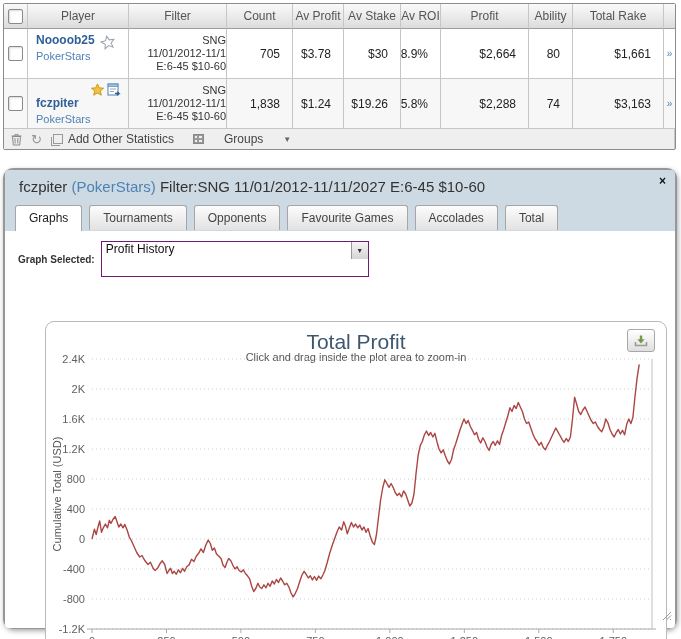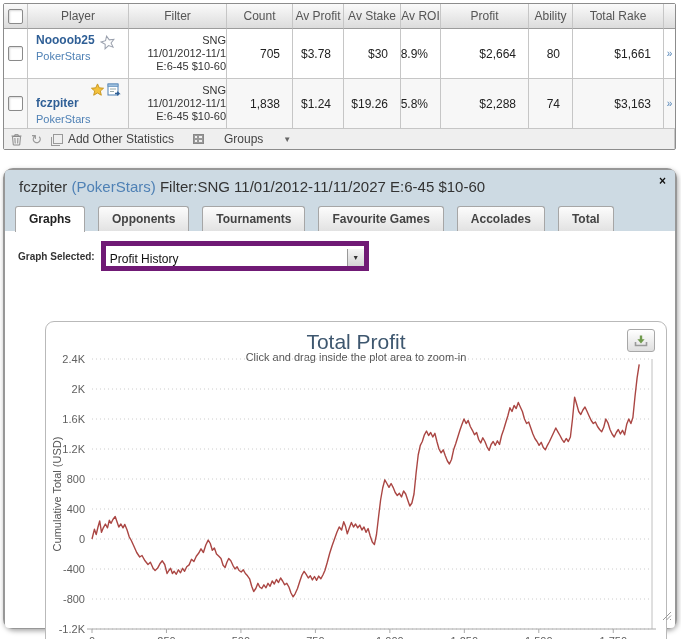--- a/index.html
+++ b/index.html
@@ -33,27 +33,27 @@
   .grid-glyph span{border:0.5px solid #999;}
   .caret{font-size:8px;color:#666;}
 
   
   .popup{position:absolute;left:3px;top:168px;width:674px;height:461px;background:#0f172a;border:2px solid #979797;border-radius:10px;box-shadow:1px 2px 5px rgba(0,0,0,.35);box-sizing:border-box;}
   .popup-chrome{background:#cddae3;border-radius:4px 4px 0 0;}
   .popup-titlebar{position:relative;padding:8px 24px 4px 14px;height:23px;}
   .popup-title{font-size:15px;color:#333;white-space:nowrap;}
   .popup-title .site{color:#4f81b5;}
   .popup-close{position:absolute;right:9px;top:5px;font-size:12px;font-weight:bold;color:#111;cursor:pointer;line-height:12px;}
-  .tabs{display:flex;gap:13px;padding:0 0 0 10px;height:26px;align-items:flex-end;font-weight:bold;}
+  .tabs{display:flex;gap:7px;padding:0 0 0 10px;height:26px;}
   .tab{background:linear-gradient(#fcfcfc,#e2e2e2);border:1px solid #a6a6a6;border-bottom:none;border-radius:3px 3px 0 0;padding:5px 13px 5px 13px;font-size:12px;color:#444;height:25px;box-sizing:border-box;white-space:nowrap;}
   .tab.active{background:#fff;color:#222;height:26px;margin-bottom:-1px;position:relative;z-index:2;}
   .popup-content{background:#fff;position:relative;height:397px;border-radius:0 0 4px 4px;}
   .graph-row{display:flex;align-items:center;padding:10px 0 0 13px;gap:6px;}
   .graph-label{font-size:10px;color:#333;font-weight:bold;}
-  .fake-select{width:268px;height:30px;border:5px solid #701a75;background:#fff;display:flex;align-items:flex-end;justify-content:space-between;box-sizing:border-box;font-size:12px;color:#111;padding-left:4px;}
+  .fake-select{width:268px;height:36px;border:1px solid #701a75;background:#fff;display:flex;align-items:flex-start;justify-content:space-between;box-sizing:border-box;font-size:12px;color:#111;padding-left:4px;}
   .fake-select .sel-btn{width:16px;height:17px;background:linear-gradient(#f5f5f5,#d5d5d5);border-left:1px solid #999;display:flex;align-items:center;justify-content:center;font-size:7px;color:#333;}
 
   
   .chart-box{position:absolute;left:40px;top:90px;width:620px;height:342px;border:1px solid #b9b9b9;border-radius:9px;background:#fff;box-sizing:content-box;}
   .chart-title{position:absolute;top:8px;left:0;width:100%;text-align:center;font-size:21px;color:#3E576F;}
   .chart-subtitle{position:absolute;top:29px;left:0;width:100%;text-align:center;font-size:11px;color:#555;}
   .dl-btn{position:absolute;top:7px;right:11px;width:26px;height:21px;border:1px solid #a8a8a8;border-radius:3px;background:linear-gradient(#fff,#dfdfdf);display:flex;align-items:center;justify-content:center;}
   .ylabel{position:absolute;left:-119px;top:166px;width:260px;text-align:center;font-size:11px;color:#555;transform:rotate(-90deg);}
   .resize-grip{position:absolute;right:3px;bottom:3px;}
 
@@ -180,22 +180,22 @@
     <div class="popup-titlebar">
       <span class="popup-title">
         <span>fczpiter</span>
         <span class="site">(PokerStars)</span>
         <span>Filter:SNG 11/01/2012-11/11/2027 E:6-45 $10-60</span>
       </span>
       <span class="popup-close">×</span>
     </div>
     <div class="tabs">
       <span class="tab active">Graphs</span>
+      <span class="tab">Tournaments</span>
       <span class="tab">Opponents</span>
-      <span class="tab">Tournaments</span>
       <span class="tab">Favourite Games</span>
       <span class="tab">Accolades</span>
       <span class="tab">Total</span>
     </div>
   </div>
 
   <div class="popup-content">
     <div class="graph-row">
       <span class="graph-label">Graph Selected:</span>
       <span class="fake-select">

